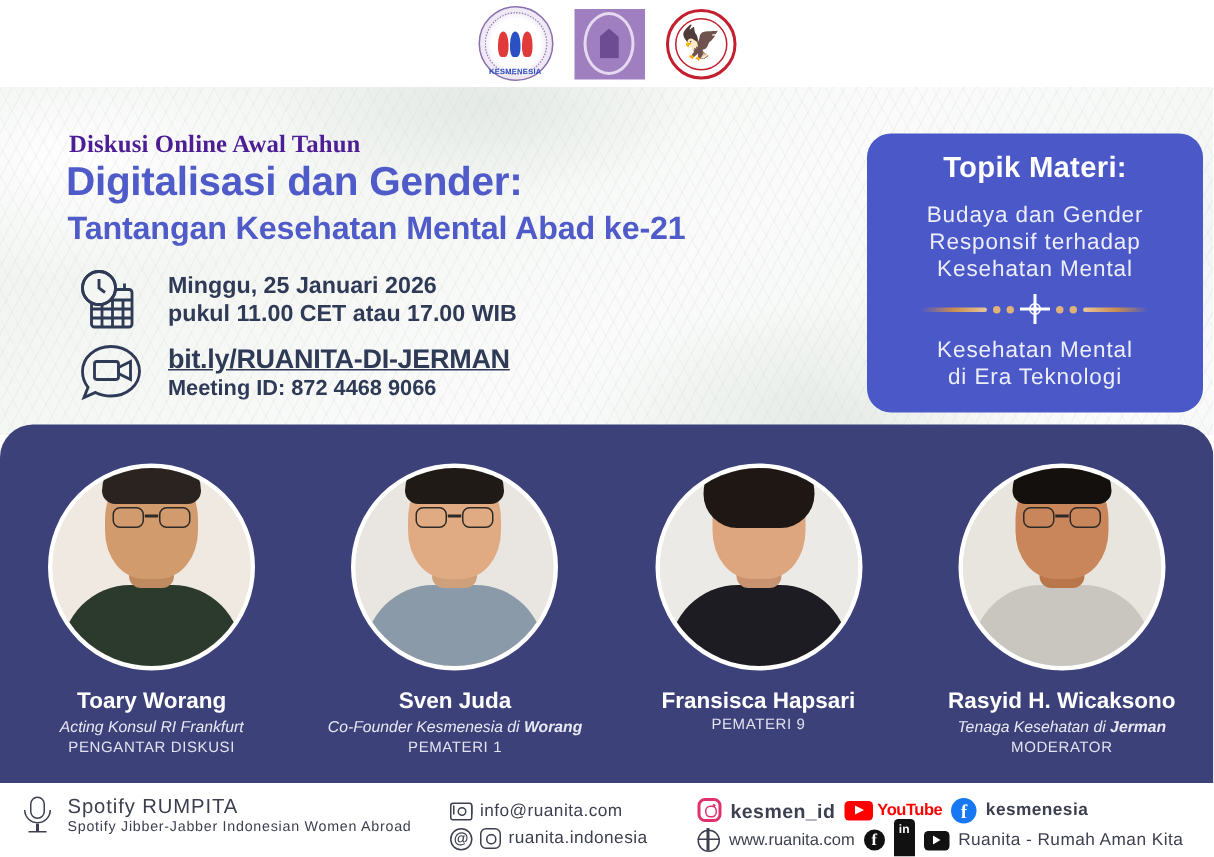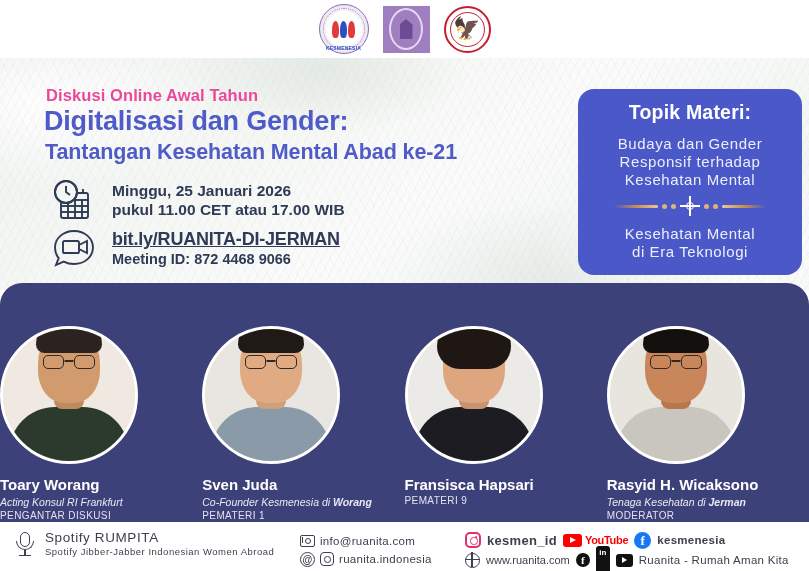--- a/index.html
+++ b/index.html
@@ -64,21 +64,21 @@
 
   .logo-garuda { width: 47px; height: 47px; border-radius:50%;
     background:#ffffff; border:2.5px solid #c31f2e;
     display:flex;align-items:center;justify-content:center; position:relative;}
   .logo-garuda .inner { position:absolute; inset:4px; border-radius:50%; border:1px solid #c31f2e;}
   .logo-garuda .bird { font-size:22px; color:#c9a227; line-height:1; }
 
   
   .eyebrow {
     position:absolute; left:46px; top:86px;
-    font-size:16.5px; font-weight:bold; color:#ec4899; letter-spacing:.1px;
+    font-size:16.5px; font-weight:bold; color:#4c1d95; letter-spacing:.1px;font-family:Liberation Serif, serif;
   }
   .title-main {
     position:absolute; left:44px; top:106px;
     font-size:27px; font-weight:bold; color:#4f5bc8; letter-spacing:-.2px;
   }
   .title-sub {
     position:absolute; left:45px; top:140px;
     font-size:21.5px; font-weight:bold; color:#4f5bc8; letter-spacing:-.1px;
   }
 
@@ -119,21 +119,21 @@
   .orn-star i { position:absolute; background:#ffffff; }
   .orn-star .v { left:9.2px; top:0; width:1.4px; height:20px; }
   .orn-star .h { top:9.2px; left:0; width:20px; height:1.4px; }
 
   
   .speakers {
     position:absolute; left:0; top:283px; width:809px; height:239px;
     background:#3d4179; border-radius:22px 22px 0 0;
   }
   .spk-grid { position:absolute; inset:0; display:flex; }
-  .spk { flex:1; display:flex; flex-direction:column; align-items:flex-start; padding-top:43px; }
+  .spk { flex:1; display:flex; flex-direction:column; align-items:center; padding-top:26px; }
   .spk-photo {
     width:138px; height:138px; border-radius:50%;
     border:3px solid #ffffff; overflow:hidden; position:relative;
     background:#e7e3dd;
   }
   .spk-name { margin-top:12px; font-size:15px; font-weight:bold; color:#ffffff; }
   .spk-role { margin-top:3px; font-size:10.5px; font-style:italic; color:#e8e9f3; }
   .spk-role b { font-style:italic; font-weight:bold; }
   .spk-tag { margin-top:2px; font-size:10px; color:#e2e3ef; letter-spacing:.4px; }
 
@@ -151,21 +151,21 @@
   .ph .glasses { position:absolute; bottom:92px; left:50%; transform:translateX(-50%);
      width:52px; height:15px; display:flex; justify-content:space-between; align-items:center; }
   .ph .glasses span { width:21px; height:14px; border:1.6px solid #2e2a28; border-radius:5px; }
   .ph .glasses::after { content:""; position:absolute; left:50%; top:6px; transform:translateX(-50%);
      width:9px; height:1.6px; background:#2e2a28; }
 
   
   .footer { position:absolute; left:0; top:522px; width:809px; height:49px;
      background:#ffffff; display:flex; align-items:center; }
 
-  .ft-spotify { position:absolute; left:14px; top:530px; display:flex; align-items:flex-end; gap:9px; }
+  .ft-spotify { position:absolute; left:14px; top:530px; display:flex; align-items:flex-start; gap:9px; }
   .mic { width:22px; height:26px; position:relative; flex:none; }
   .mic .cap2 { position:absolute; left:6px; top:1px; width:10px; height:15px; border-radius:5px;
      border:1.6px solid #3c3f4e; }
   .mic .arc { position:absolute; left:2px; top:10px; width:18px; height:9px;
      border:1.6px solid #3c3f4e; border-top:none; border-radius:0 0 10px 10px; }
   .mic .stem { position:absolute; left:10.2px; top:19px; width:1.6px; height:5px; background:#3c3f4e; }
   .mic .base { position:absolute; left:5px; top:23.5px; width:12px; height:1.6px; background:#3c3f4e; }
   .ft-spotify .t1 { font-size:13.5px; color:#3c3f4e; letter-spacing:.6px; }
   .ft-spotify .t2 { font-size:9.5px; color:#3c3f4e; letter-spacing:.5px; margin-top:1px; }
 

